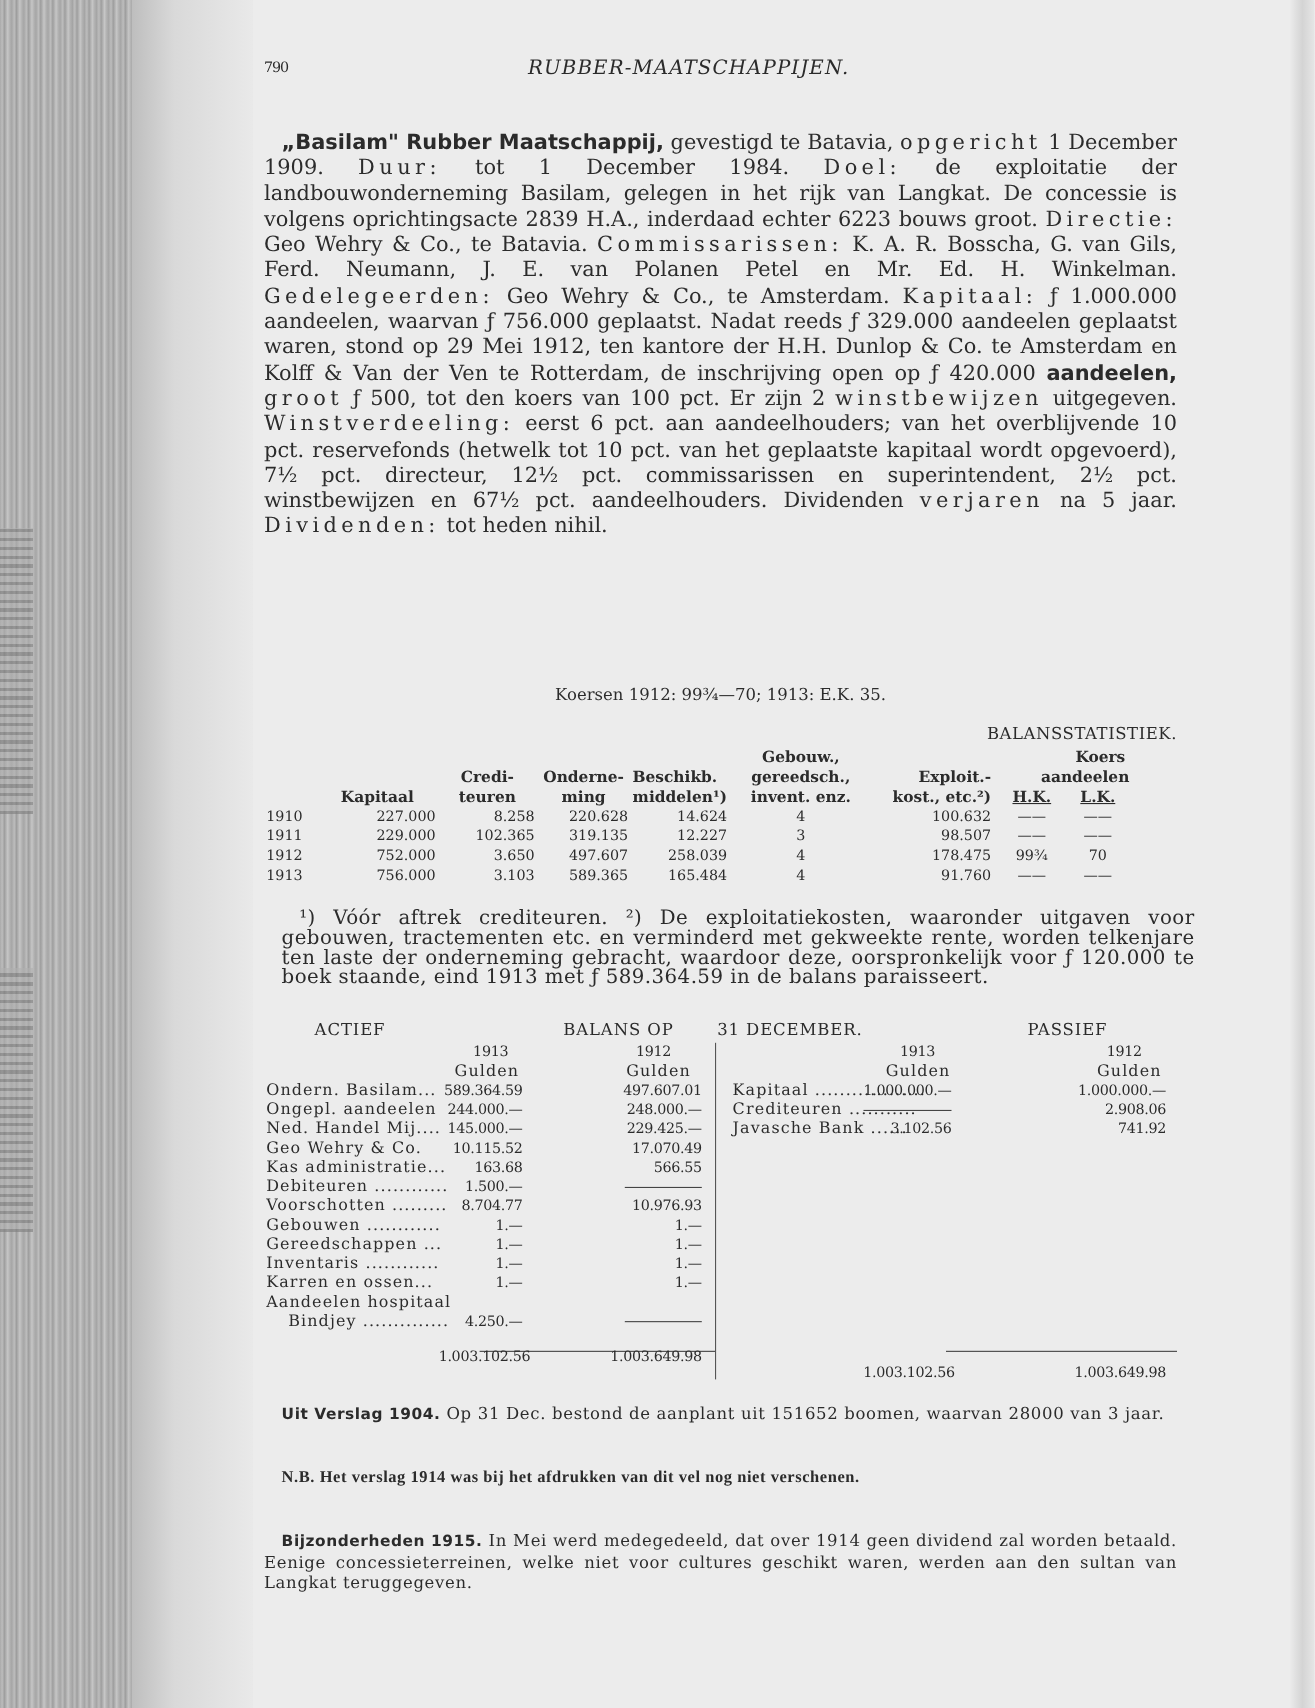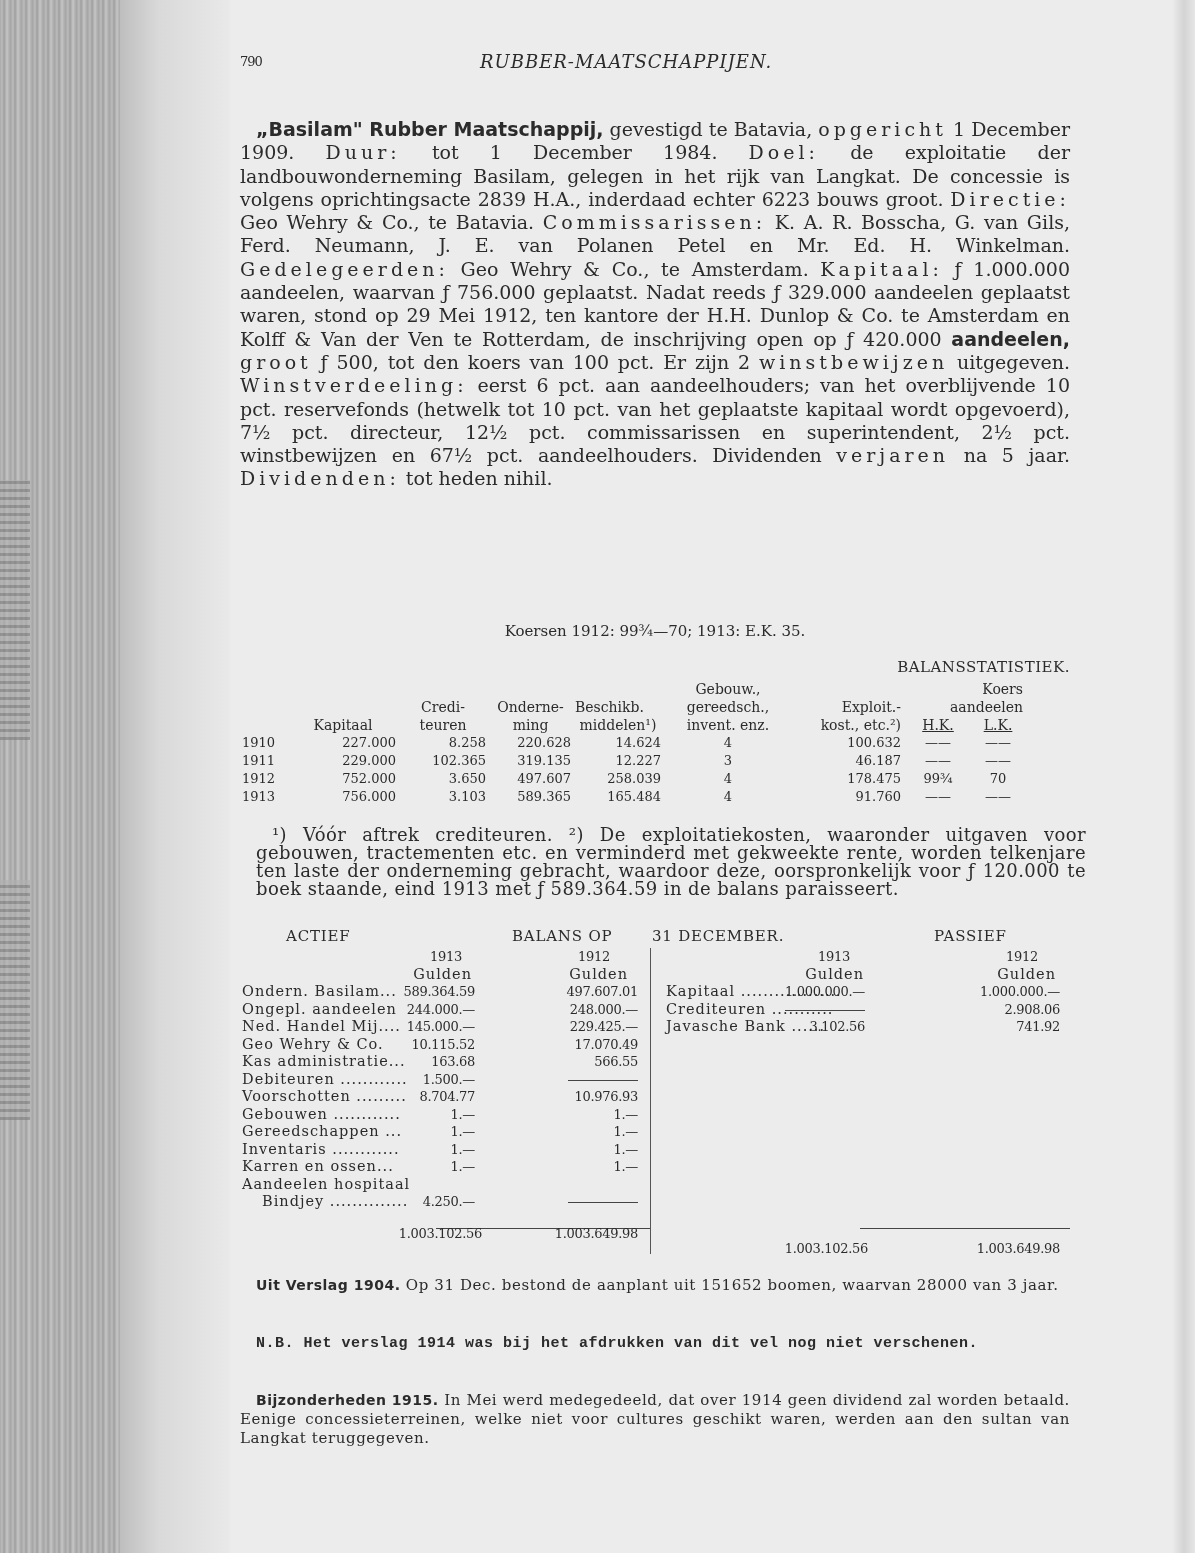--- a/index.html
+++ b/index.html
@@ -47,21 +47,21 @@
   .koersen {
     position: absolute; top: 620px; left: 0; width: 830px; text-align: center; font-size: 15px;
   }
   .stat-title {
     position: absolute; top: 656px; left: 0; width: 830px; text-align: right; font-size: 15px; letter-spacing: 0.5px;
   }
   .stat-table {
     position: absolute; top: 680px; left: 0; width: 830px; font-size: 14px; line-height: 18px;
   }
   .stat-table table { border-collapse: collapse; width: 830px; }
-  .stat-table th { font-weight: normal; vertical-align: bottom; padding: 0 2px; text-align: center; line-height: 18px; }
+  .stat-table th { font-weight: bold; vertical-align: bottom; padding: 0 2px; text-align: center; line-height: 18px; }
   .stat-table td { padding: 0 2px; text-align: right; line-height: 18px; font-size: 13px; }
   .stat-table td.yr { text-align: left; }
   .stat-table td.c { text-align: center; }
   .u { text-decoration: underline; }
   .footnotes {
     position: absolute; top: 826px; left: 16px; width: 830px; font-size: 18px; line-height: 18px;
     text-align: justify; text-indent: 16px; letter-spacing: 0.4px;
   }
   .bal-head {
     position: absolute; top: 925px; left: 0; width: 830px; height: 20px; font-size: 15px; letter-spacing: 0.8px;
@@ -79,21 +79,21 @@
   .passief .row .v1 { right: 205px; }
   .passief .row .v2 { right: 10px; }
   .hdrc { text-align: center; }
   .dash-line { display: inline-block; width: 70px; border-top: 1px solid #444; vertical-align: middle; }
   .total-line { position: absolute; height: 1px; background: #444; }
   .verslag {
     position: absolute; top: 1276px; left: 0; width: 830px; font-size: 15px; line-height: 19px; text-indent: 16px;
     text-align: justify; letter-spacing: 0.6px;
   }
   .nb {
-    position: absolute; top: 1334px; left: 0; width: 830px; font-family: Liberation Mono, monospace;
+    position: absolute; top: 1334px; left: 0; width: 830px; font-family: Liberation Serif, serif;
     font-weight: bold; font-size: 15px; line-height: 19px; text-indent: 16px; letter-spacing: 0.5px;
   }
   .bijz {
     position: absolute; top: 1391px; left: 0; width: 830px; font-size: 15px; line-height: 19px; text-indent: 16px;
     text-align: justify; letter-spacing: 0.6px;
   }
   .bs { font-family: "DejaVu Sans", "Liberation Sans", sans-serif; font-weight: bold; font-size: 14px; letter-spacing: 0.5px; }
 </style>
 </head>
 <body>
@@ -178,21 +178,21 @@
           <td class="c">——</td>
           <td></td>
         </tr>
         <tr>
           <td class="yr">1911</td>
           <td>229.000</td>
           <td>102.365</td>
           <td>319.135</td>
           <td>12.227</td>
           <td class="c">3</td>
-          <td>46.187</td>
+          <td>98.507</td>
           <td class="c">——</td>
           <td class="c">——</td>
           <td></td>
         </tr>
         <tr>
           <td class="yr">1912</td>
           <td>752.000</td>
           <td>3.650</td>
           <td>497.607</td>
           <td>258.039</td>

